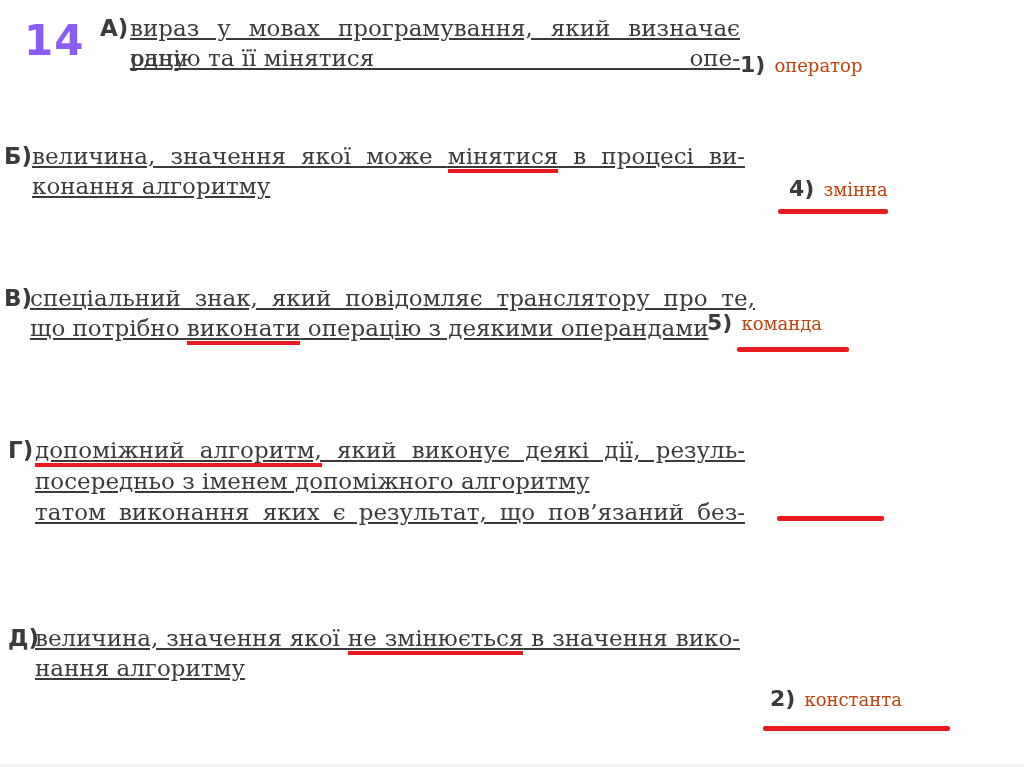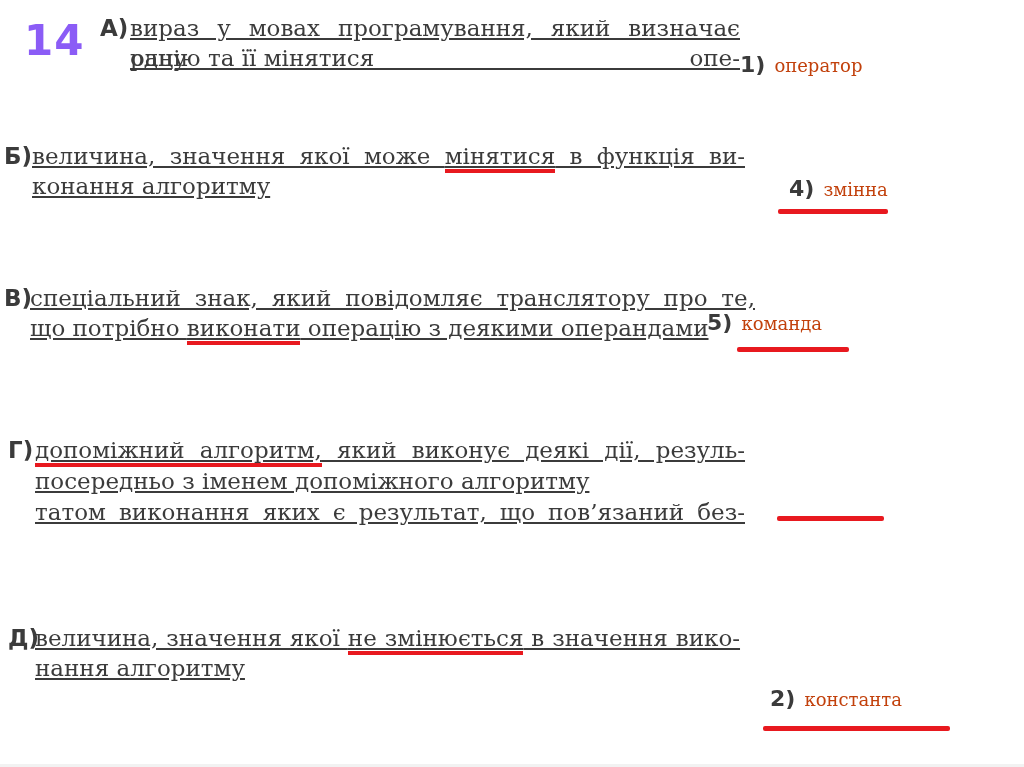--- a/index.html
+++ b/index.html
@@ -61,21 +61,21 @@
 
   <div class="label posA-label">А)</div>
   <div class="lines posA-lines">
     <div class="line j"><span>вираз у мовах програмування, який визначає одну опе-</span><span class="u"></span><span></span></div>
     <div class="line"><span>рацію та її мінятися</span></div>
   </div>
   <div class="answer ans1"><span class="ans-num">1)</span><span class="ans-word">оператор</span></div>
 
   <div class="label posB-label">Б)</div>
   <div class="lines posB-lines">
-    <div class="line j"><span>величина, значення якої може </span><span class="u">мінятися</span><span> в функція ви-</span></div>
+    <div class="line j"><span>величина, значення якої може </span><span class="u">мінятися</span><span> в процесі ви-</span></div>
     <div class="line"><span>конання алгоритму</span></div>
   </div>
   <div class="answer ans4"><span class="ans-num">4)</span><span class="ans-word">змінна</span></div>
   <div class="bar bar4"></div>
 
   <div class="label posV-label">В)</div>
   <div class="lines posV-lines">
     <div class="line j"><span>спеціальний знак, який повідомляє транслятору про те,</span><span class="u"></span><span></span></div>
     <div class="line"><span>що потрібно </span><span class="u">виконати</span><span> операцію з деякими операндами</span></div>
   </div>

